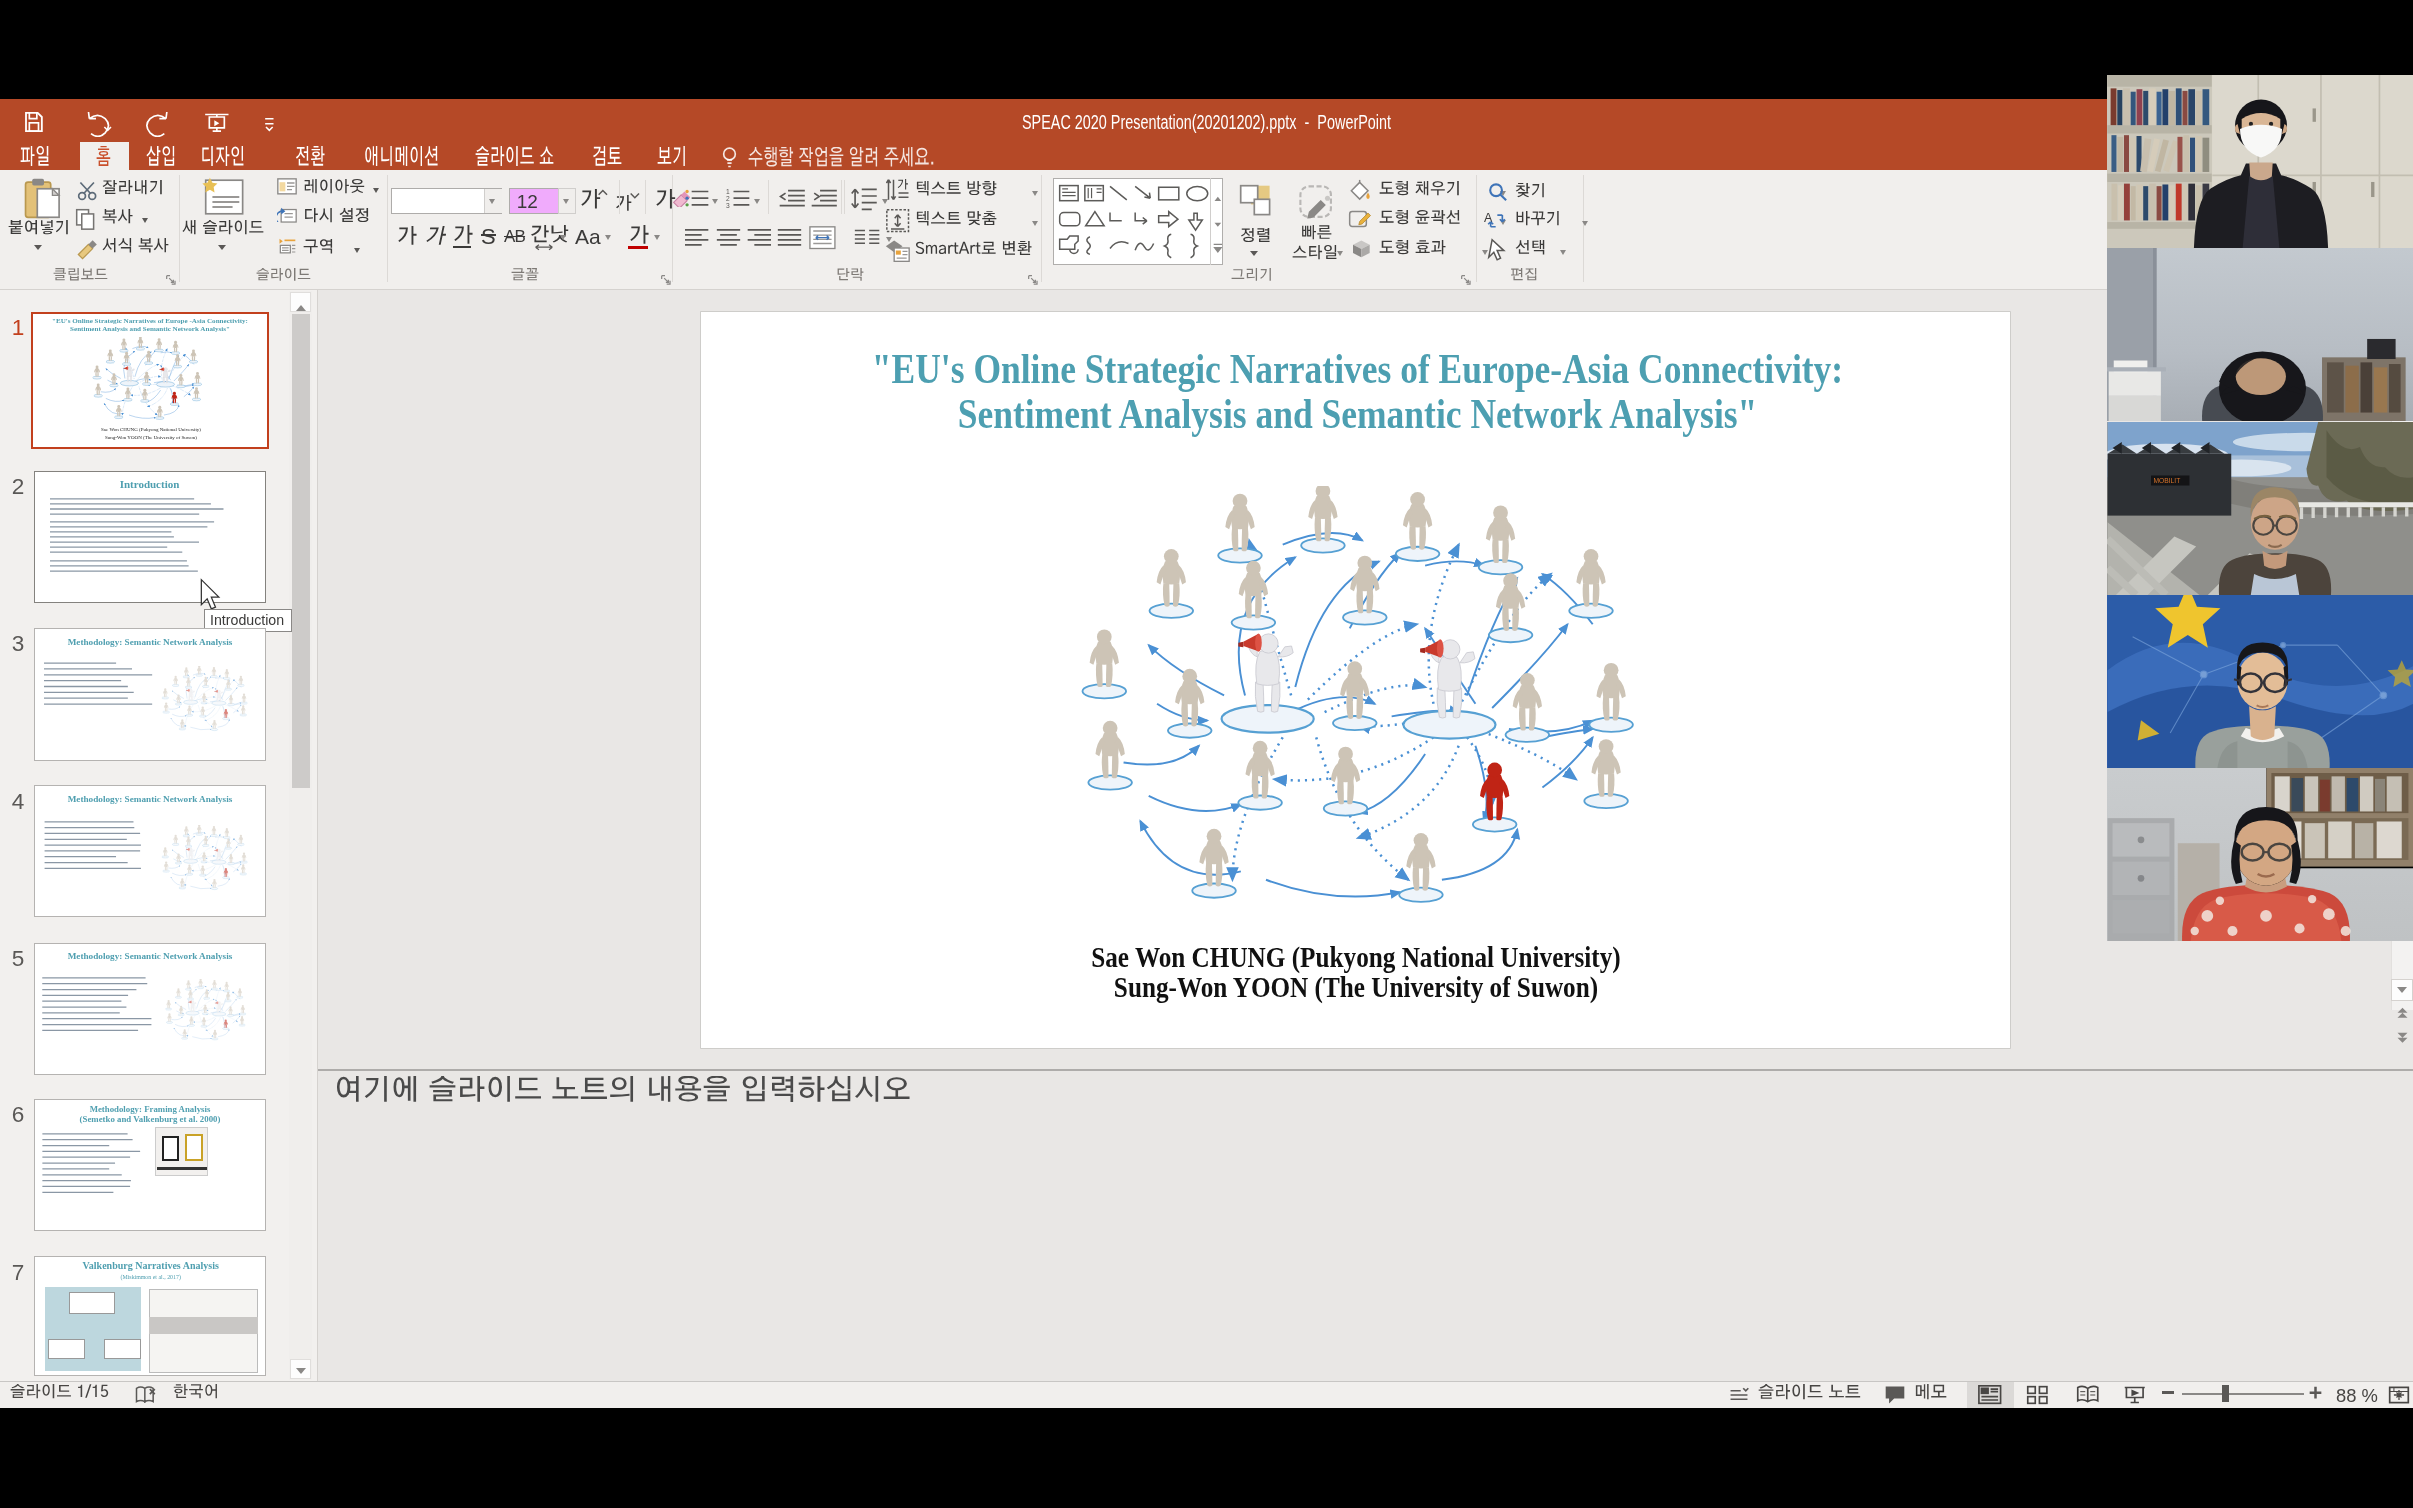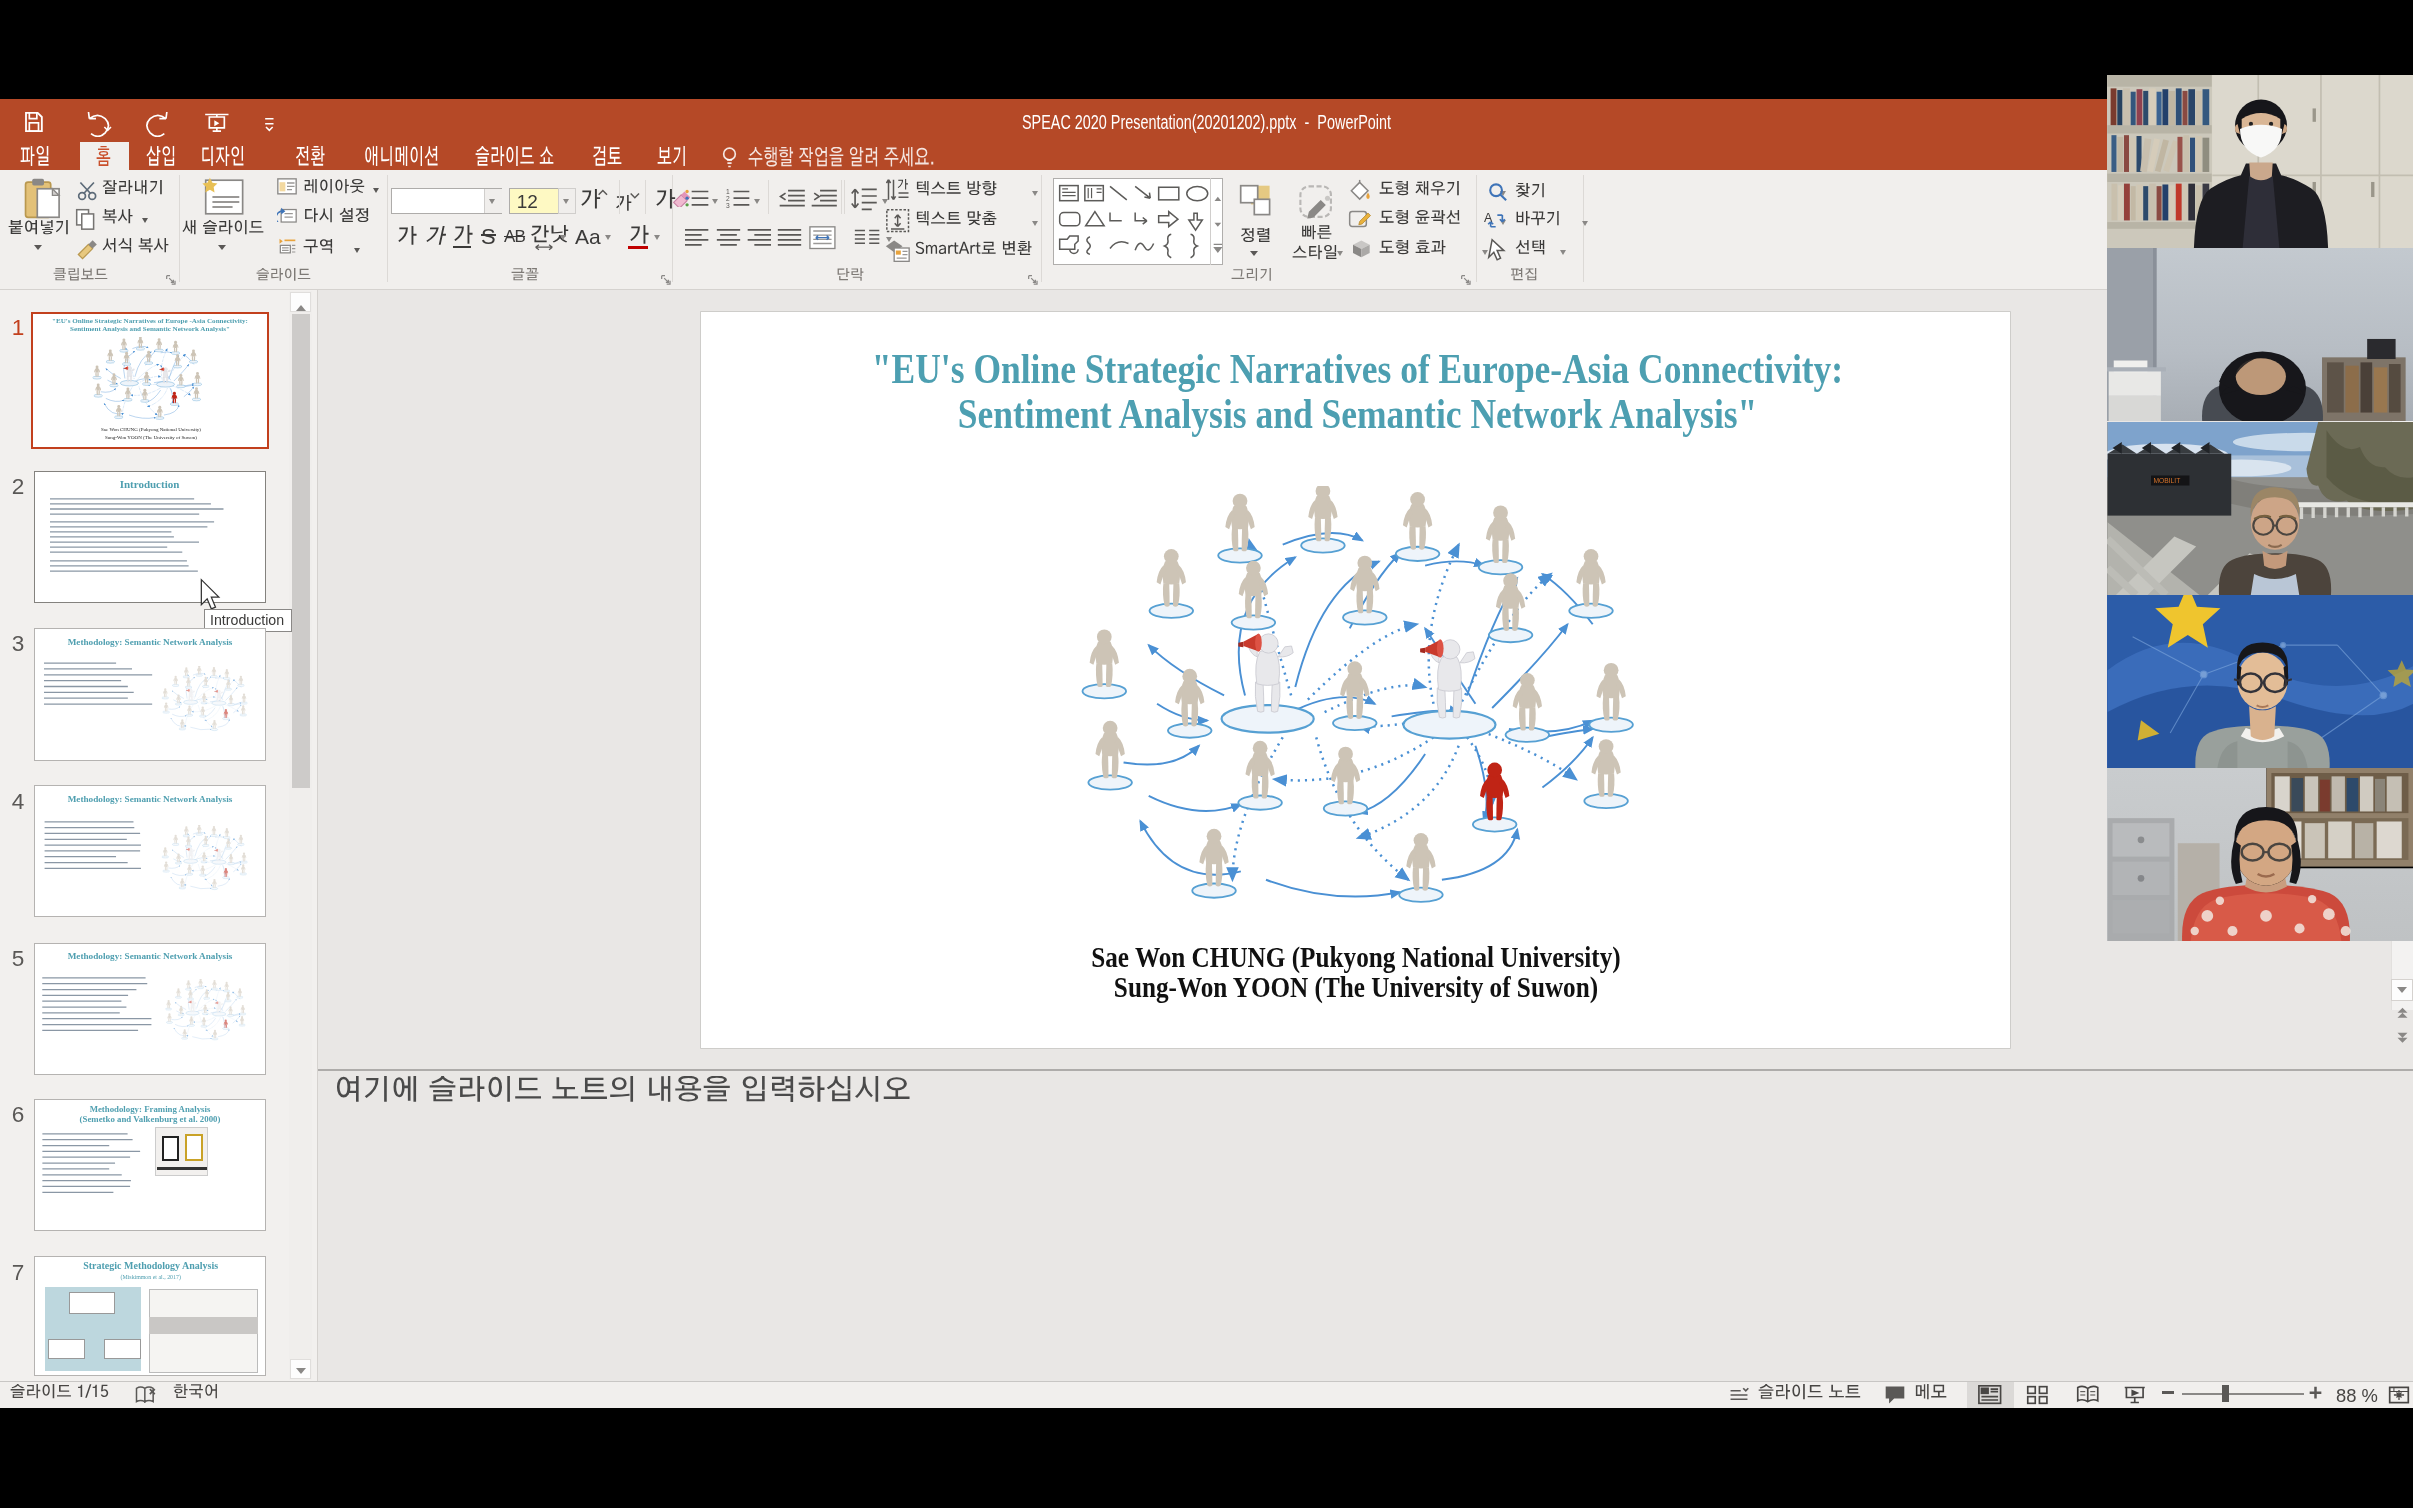--- a/index.html
+++ b/index.html
@@ -157,21 +157,21 @@
     <path d="M18 10 h4 M18 14 h4 M18 18 h4 M6 13 h8 M6 16 h8" stroke="#9a9896" stroke-width="1.4"></path>
   </svg>
 <svg style="position:absolute;left:303px;top:239px;" width="31" height="16" viewBox="0 0 194 100" preserveAspectRatio="none">
     <path d="M4 51V43H92V51H53V89H44V51ZM16 12V3H81Q81 25 77 45H67Q70 36 71 27Q72 17 72 12Z M118 67V59H182V90H173V67ZM147 40V33H173V17H147V9H173V-2H182V55H173V40ZM106 24Q106 14 113 8Q120 2 130 2Q141 2 147 8Q154 14 154 24Q154 34 147 41Q141 47 130 47Q120 47 113 41Q106 34 106 24ZM116 24Q116 31 120 35Q124 39 130 39Q137 39 141 35Q145 31 145 24Q145 18 141 14Q137 9 130 9Q124 9 120 14Q116 18 116 24Z" fill="#3b3a39"></path>
   </svg>
 <div class="abs" style="left:354px;top:248px;width:0;height:0;border:3.4px solid transparent;border-top:5px solid #5a5856"></div>
 <div class="abs" style="left:391px;top:188px;width:111px;height:26px;background:#fff;border:0.8px solid #aeacaa"></div>
 <div class="abs" style="left:484px;top:189px;width:17.6px;height:24px;background:#f0eeec;border-left:0.8px solid #d0cecc"></div>
 <div class="abs" style="left:489px;top:199px;width:0;height:0;border:3.4px solid transparent;border-top:5px solid #77757325"></div>
 <div class="abs" style="left:489px;top:199px;width:0;height:0;border:3.4px solid transparent;border-top:5px solid #8a8886"></div>
-<div class="abs" style="left:509px;top:188px;width:50px;height:26px;background:#fef9c3;border:0.8px solid #aeacaa;font-size:19px;color:#3b3a39;padding:1.7px 0 0 6.7px">12</div>
+<div class="abs" style="left:509px;top:188px;width:50px;height:26px;background:#f0abfc;border:0.8px solid #aeacaa;font-size:19px;color:#3b3a39;padding:1.7px 0 0 6.7px">12</div>
 <div class="abs" style="left:558px;top:188px;width:17.6px;height:26px;background:#f0eeec;border:0.8px solid #d0cecc"></div>
 <div class="abs" style="left:563px;top:199px;width:0;height:0;border:3.4px solid transparent;border-top:5px solid #8a8886"></div>
 <svg style="position:absolute;left:580px;top:189px;" width="21" height="22" viewBox="0 0 97 100" preserveAspectRatio="none">
     <path d="M69 89V-2H78V37H93V46H78V89ZM6 70Q23 59 32 44Q42 30 42 15H11V7H52Q52 49 12 76Z" fill="#3b3a39"></path>
   </svg>
 <svg class="abs" style="left:597px;top:188px" width="11.7" height="8.4" viewBox="0 0 14 10">
     <path d="M2 8 l5 -5 5 5" stroke="#5a5856" fill="none" stroke-width="1.8"></path>
   </svg>
 <svg style="position:absolute;left:615px;top:195px;" width="17" height="17.6" viewBox="0 0 97 100" preserveAspectRatio="none">
     <path d="M69 89V-2H78V37H93V46H78V89ZM6 70Q23 59 32 44Q42 30 42 15H11V7H52Q52 49 12 76Z" fill="#3b3a39"></path>
@@ -502,21 +502,21 @@
     <path d="M0 57 h106" stroke="#8a97a5" stroke-width="1.5"></path>
     <path d="M0 64 h105" stroke="#8a97a5" stroke-width="1.5"></path>
     <path d="M0 71 h85" stroke="#8a97a5" stroke-width="1.5"></path>
   </svg>
 <div class="abs" style="left:155px;top:1127px;width:53px;height:49px;background:#f2f0ee;border:0.8px solid #ccc"></div>
 <div class="abs" style="left:162px;top:1136px;width:17px;height:25px;background:#fff;border:2.5px solid #222"></div>
 <div class="abs" style="left:185px;top:1134px;width:18.4px;height:27px;background:#fff;border:2.5px solid #c9a227"></div>
 <div class="abs" style="left:157px;top:1167px;width:50px;height:3.4px;background:#333"></div>
 <div class="abs" style="left:11.7px;top:1102px;font-size:22.6px;color:#5a5856">6</div>
 <div class="abs" style="left:34px;top:1256px;width:232px;height:120px;background:#fff;border:0.8px solid #b5b3b1;overflow:hidden">
-    <div style="position:absolute;left:6.7px;top:3.4px;width:218px;font-family:'Liberation Serif',serif;font-weight:700;font-size:10px;color:#4f9fb0;text-align:center">Strategic Methodology Analysis</div>
+    <div style="position:absolute;left:6.7px;top:3.4px;width:218px;font-family:'Liberation Serif',serif;font-weight:700;font-size:10px;color:#4f9fb0;text-align:center">Valkenburg Narratives Analysis</div>
     <div style="position:absolute;left:6.7px;top:17px;width:218px;font-family:'Liberation Serif',serif;font-size:5.9px;color:#4f9fb0;text-align:center">(Miskimmon et al., 2017)</div>
     <div style="position:absolute;left:10px;top:30px;width:96px;height:84px;background:#bdd7de"></div>
     <div style="position:absolute;left:34px;top:35px;width:46px;height:22px;background:#fff;border:0.8px solid #999"></div>
     <div style="position:absolute;left:13.4px;top:82px;width:37px;height:20px;background:#fff;border:0.8px solid #999"></div>
     <div style="position:absolute;left:69px;top:82px;width:37px;height:20px;background:#fff;border:0.8px solid #999"></div>
     <div style="position:absolute;left:114px;top:32px;width:109px;height:84px;background:#f5f4f2;border:0.8px solid #bbb"></div>
     <div style="position:absolute;left:114px;top:60px;width:109px;height:17px;background:#c9c7c5"></div>
   </div>
 <div class="abs" style="left:11.7px;top:1260px;font-size:22.6px;color:#5a5856">7</div>
 <div class="abs" style="left:701px;top:312px;width:1309px;height:736px;background:#fff;box-shadow:0 0 0 0.8px #c8c6c4"></div>

